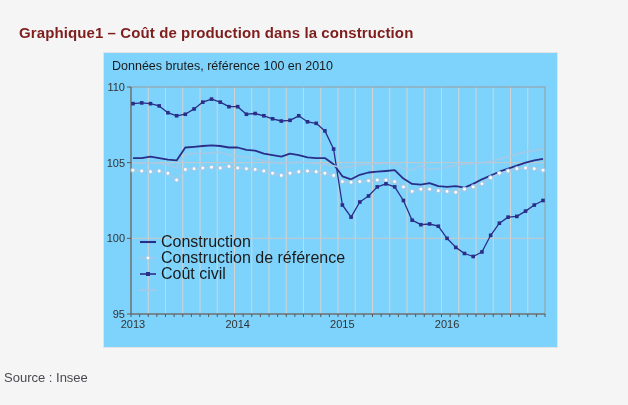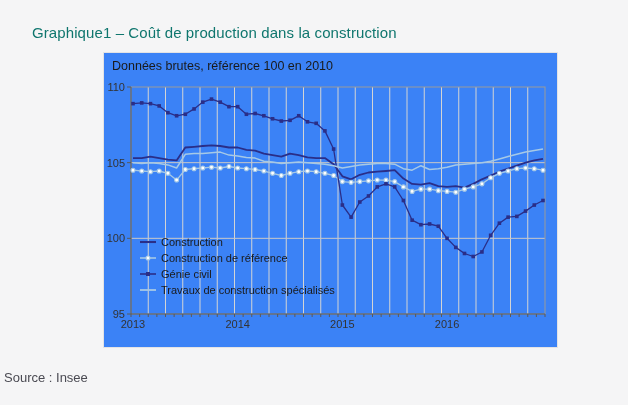--- a/index.html
+++ b/index.html
@@ -4,39 +4,39 @@
 <style>
   html,body{margin:0;padding:0;}
   body{
     width:628px;height:405px;
     background:#f5f5f6;
     font-family:"Liberation Sans","DejaVu Sans",sans-serif;
     position:relative;overflow:hidden;
     -webkit-font-smoothing:antialiased;
   }
   .page-title{
-    position:absolute;left:32px;top:24px;
-    font-size:15px;font-weight:normal;color:#0f766e;
+    position:absolute;left:19px;top:24px;
+    font-size:15px;font-weight:bold;color:#7f1d1d;
     letter-spacing:.1px;
   }
   .chart-panel{
     position:absolute;left:103px;top:52px;width:455px;height:296px;
-    background:#3b82f6;border:1px solid #e3e3e5;box-sizing:border-box;
+    background:#7dd3fc;border:1px solid #e3e3e5;box-sizing:border-box;
   }
   .chart-subtitle{
     position:absolute;left:8px;top:6px;
     font-size:12.5px;color:#1a1a1a;
   }
   #chart-svg{position:absolute;left:0;top:0;}
   .legend{
     position:absolute;left:36px;top:181px;
   }
   .legend-item{display:flex;align-items:center;height:16px;}
   .legend-item svg{margin-right:5px;flex:0 0 auto;}
-  .legend-label{font-size:11px;color:#1a1a1a;white-space:nowrap;}
+  .legend-label{font-size:16px;color:#1a1a1a;white-space:nowrap;}
   .source-text{
     position:absolute;left:4px;top:370px;
     font-size:13px;color:#4a4a52;
   }
   text{font-family:"Liberation Sans","DejaVu Sans",sans-serif;}
 </style>
 </head>
 <body>
 
 <div class="page-title">Graphique1 – Coût de production dans la construction</div>
@@ -246,24 +246,23 @@
           <line x1="0" y1="5" x2="16" y2="5" stroke="#a6c9e6" stroke-width="1.6"></line>
           <circle cx="8" cy="5" r="2" fill="#fff" stroke="#a6c9e6" stroke-width="1.1"></circle>
         </svg>
         <span class="legend-label">Construction de référence</span>
       </div>
       <div class="legend-item">
         <svg width="16" height="10">
           <line x1="0" y1="5" x2="16" y2="5" stroke="#2a2e88" stroke-width="1.6"></line>
           <rect x="6" y="3" width="4" height="4" fill="#2a2e88"></rect>
         </svg>
-        <span class="legend-label">Génie civil</span>
+        <span class="legend-label">Coût civil</span>
       </div>
       <div class="legend-item">
         <svg width="16" height="10">
           <line x1="0" y1="5" x2="16" y2="5" stroke="#a6c9e6" stroke-width="1.8"></line>
         </svg>
-        <span class="legend-label">Travaux de construction spécialisés</span>
       </div>
     </div>
 </div>
 
 <div class="source-text">Source : Insee</div>
 
 </body></html>

